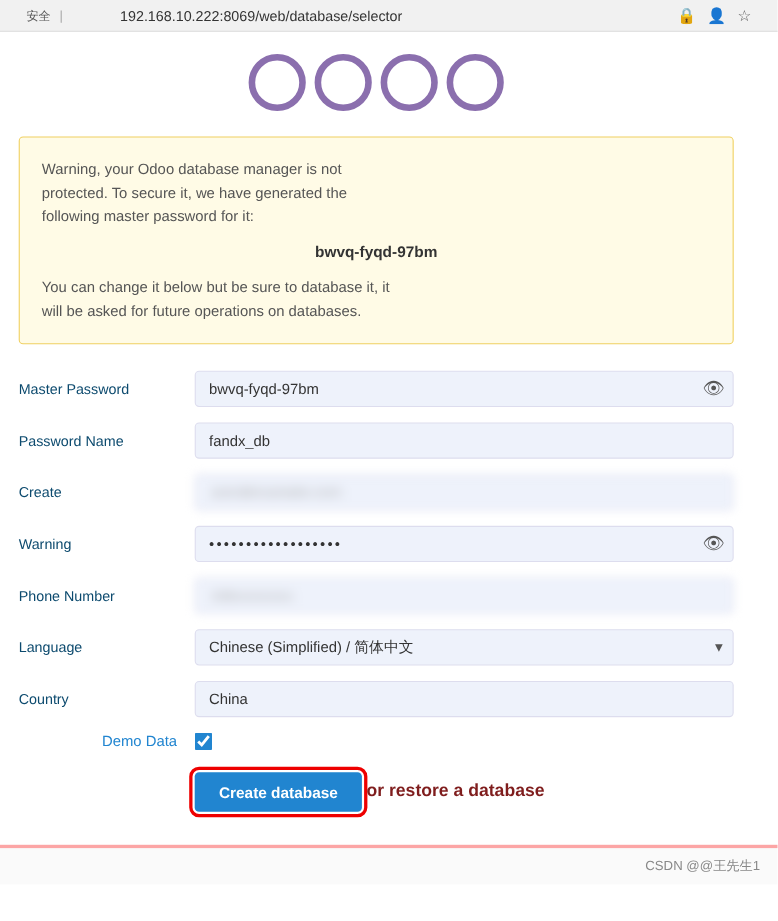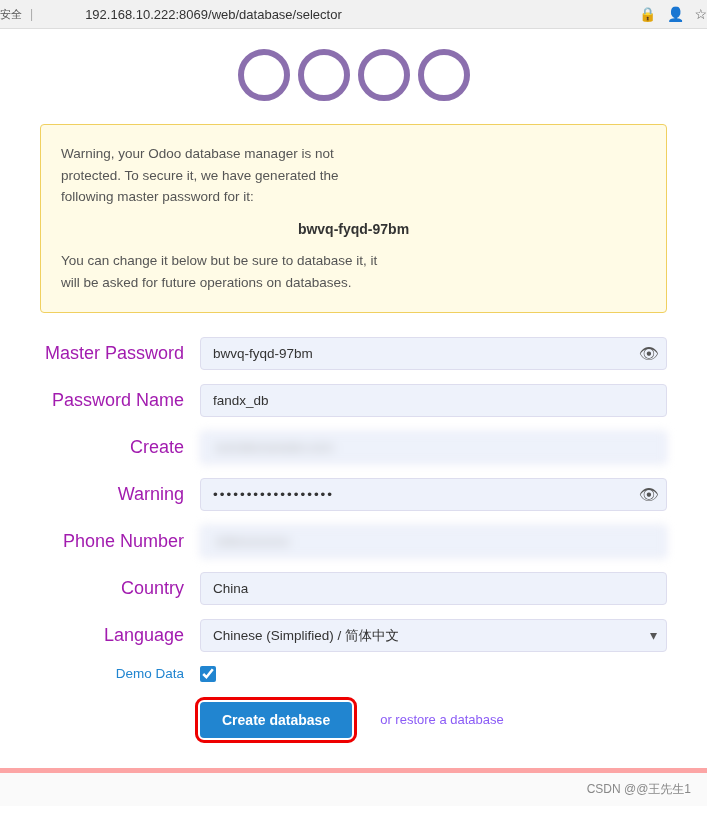--- a/index.html
+++ b/index.html
@@ -9,21 +9,21 @@
       background: #fff;
       width: 707px;
       min-height: 837px;
       overflow-x: hidden;
     }
 
     
     .browser-bar {
       background: #f1f1f1;
       border-bottom: 1px solid #ddd;
-      padding: 6px 0;
+      padding: 6px 24px;
       display: flex;
       align-items: center;
       gap: 8px;
       font-size: 12px;
       color: #333;
     }
     .browser-bar .security-icon {
       color: #555;
       font-size: 11px;
     }
@@ -35,21 +35,21 @@
     }
     .browser-bar .nav-icons {
       display: flex;
       gap: 10px;
       color: #555;
       font-size: 14px;
     }
 
     
     .main-content {
-      padding: 20px 40px 30px 40px;
+      padding: 20px 40px 30px 17px;
       background: #fff;
     }
 
     
     .logo-area {
       text-align: center;
       margin-bottom: 20px;
     }
     .logo-circles {
       display: inline-flex;
@@ -86,23 +86,23 @@
       width: 100%;
     }
     .form-row {
       display: flex;
       align-items: center;
       margin-bottom: 14px;
     }
     .form-label {
       width: 160px;
       min-width: 160px;
-      color: #a21caf;
-      font-size: 18px;
-      text-align: right;
+      color: #0c4a6e;
+      font-size: 13px;
+      text-align: left;
       padding-right: 16px;
     }
     .form-control-wrap {
       flex: 1;
       position: relative;
     }
     .form-input {
       width: 100%;
       padding: 8px 12px;
       border: 1px solid #dde;
@@ -181,51 +181,52 @@
       width: 16px;
       height: 16px;
       cursor: pointer;
       accent-color: #2185d0;
     }
 
     
     .button-row {
       display: flex;
       align-items: center;
-      gap: 28px;
+      gap: 4px;
       margin-left: 160px;
       margin-top: 6px;
     }
     .create-db-btn {
       background: #2185d0;
       color: #fff;
       border: none;
       border-radius: 4px;
       padding: 10px 22px;
       font-size: 14px;
       cursor: pointer;
       font-weight: 600;
       outline: 3px solid #e00;
       outline-offset: 2px;
     }
     .restore-link {
-      color: #8b5cf6;
+      color: #7f1d1d;
       text-decoration: none;
-      font-size: 13px;
+      font-size: 16px;
+      font-weight: bold;
     }
 
     
     .bottom-bar {
       display: flex;
       justify-content: flex-end;
       padding: 8px 16px;
       font-size: 12px;
       color: #888;
       background: #fafafa;
-      border-top: 5px solid #fca5a5;
+      border-top: 3px solid #fca5a5;
     }
   </style>
 </head>
 <body>
 
 <div class="browser-bar">
   <span class="security-icon">安全</span>
   <span style="color:#aaa;">|</span>
   <span class="url">192.168.10.222:8069/web/database/selector</span>
   <div class="nav-icons">
@@ -294,38 +295,38 @@
     </div>
 
     <div class="form-row">
       <div class="form-label">Phone Number</div>
       <div class="form-control-wrap">
         <input class="form-input blurred-value" type="tel" value="138xxxxxxxx" style="color: transparent; text-shadow: rgb(170, 170, 170) 0px 0px 8px;">
       </div>
     </div>
 
     <div class="form-row">
-      <div class="form-label">Country</div>
-      <div class="form-control-wrap">
-        <input class="form-input" type="text" value="China" style="">
-      </div>
-    </div>
-
-    <div class="form-row">
       <div class="form-label">Language</div>
       <div class="form-control-wrap select-wrap">
         <select class="form-select">
           <option selected="">Chinese (Simplified) / 简体中文</option>
           <option>English</option>
           <option>French / Français</option>
           <option>German / Deutsch</option>
         </select>
       </div>
     </div>
 
+    <div class="form-row">
+      <div class="form-label">Country</div>
+      <div class="form-control-wrap">
+        <input class="form-input" type="text" value="China" style="">
+      </div>
+    </div>
+
     <div class="checkbox-row">
       <div class="checkbox-label">Demo Data</div>
       <input type="checkbox" class="demo-checkbox" checked="" style="">
     </div>
 
     <div class="button-row">
       <button class="create-db-btn">Create database</button>
       <a href="#" class="restore-link">or restore a database</a>
     </div>
 

